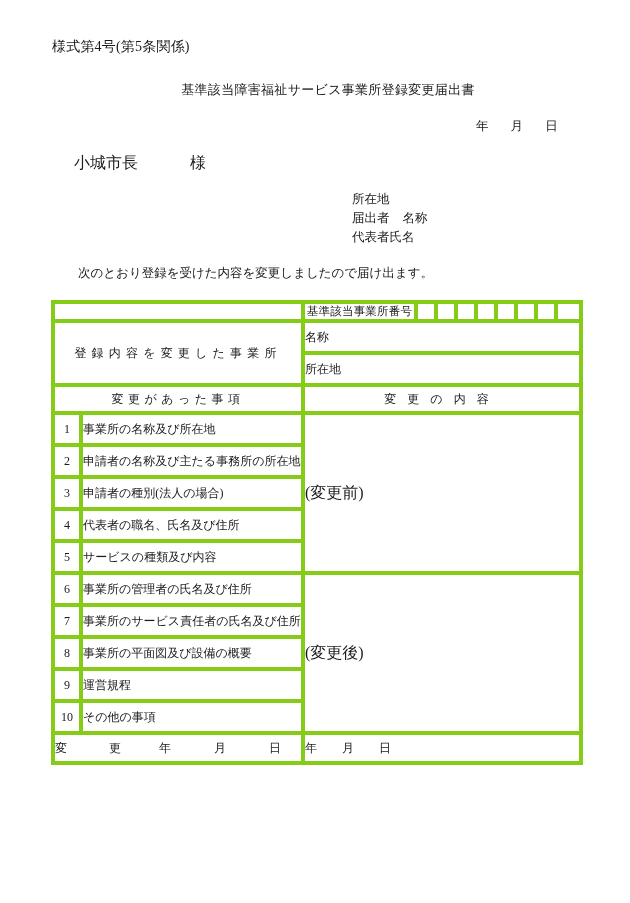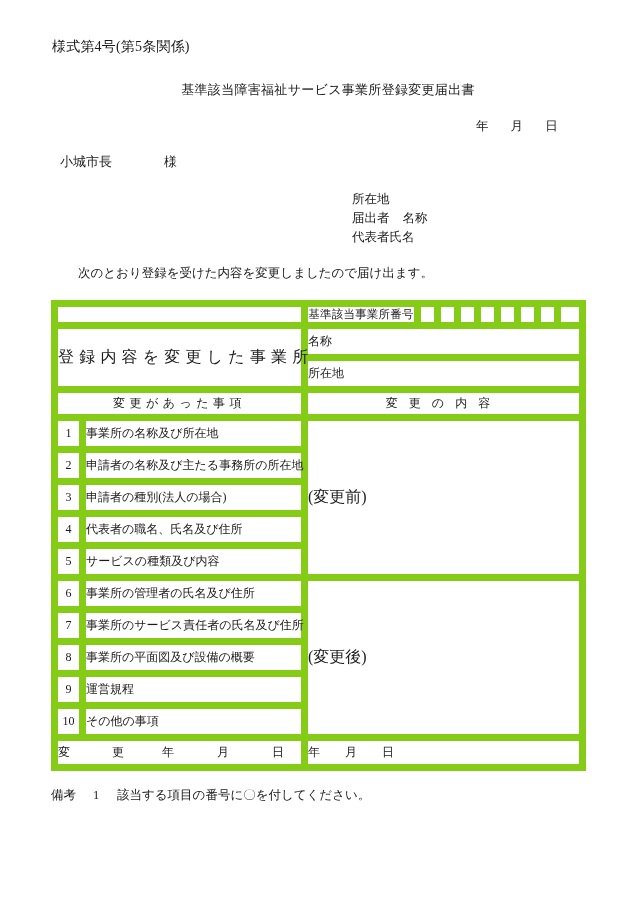--- a/index.html
+++ b/index.html
@@ -50,23 +50,23 @@
     right: 72px;
     top: 118px;
     font-size: 12.5px;
     letter-spacing: 0.2px;
     white-space: nowrap;
   }
   .date-line-top .gap { display: inline-block; width: 22px; }
 
   .addressee {
     position: absolute;
-    left: 60px;
+    left: 74px;
     top: 153px;
-    font-size: 13px;
+    font-size: 16px;
     white-space: nowrap;
   }
   .addressee .gap { display: inline-block; width: 52px; }
 
   .submitter {
     position: absolute;
     left: 352px;
     top: 190px;
     font-size: 12.5px;
     line-height: 19px;
@@ -90,43 +90,43 @@
     width: 528px;
   }
 
   table.form {
     border-collapse: collapse;
     width: 528px;
     table-layout: fixed;
     font-size: 12px;
   }
   table.form td {
-    border: 7px solid #84cc16;
+    border: 4px solid #84cc16;
     padding: 0;
     vertical-align: middle;
     background: #fff;
   }
   td.blank-cell {
     border: 0;
     background: transparent;
   }
 
   
   .numlabel {
     font-size: 11.5px;
     white-space: nowrap;
     text-align: center;
     letter-spacing: 0.2px;
   }
   .numbox { border: 1px solid #6a6a6a; }
 
   
   .big-left {
-    text-align: left;
-    font-size: 16px;
+    text-align: center;
+    font-size: 12px;
     letter-spacing: 5.2px;
     padding-left: 6px;
     white-space: nowrap;
   }
 
   .lbl-name, .lbl-addr {
     padding-left: 9px;
     font-size: 12px;
     white-space: nowrap;
   }
@@ -323,18 +323,15 @@
         </td>
         <td class="datebar-right" colspan="9">
           <span>年</span><span class="g"></span><span>月</span><span class="g"></span><span>日</span>
         </td>
       </tr>
     </tbody>
       </table>
   </div>
 
   <div class="remarks">
-    <span class="row">
-      <span class="lbl">備考</span><span class="num">1</span><span>該当する項目の番号に〇を付してください。</span>
-    </span>
   </div>
 
 </div>
 
 </body></html>

